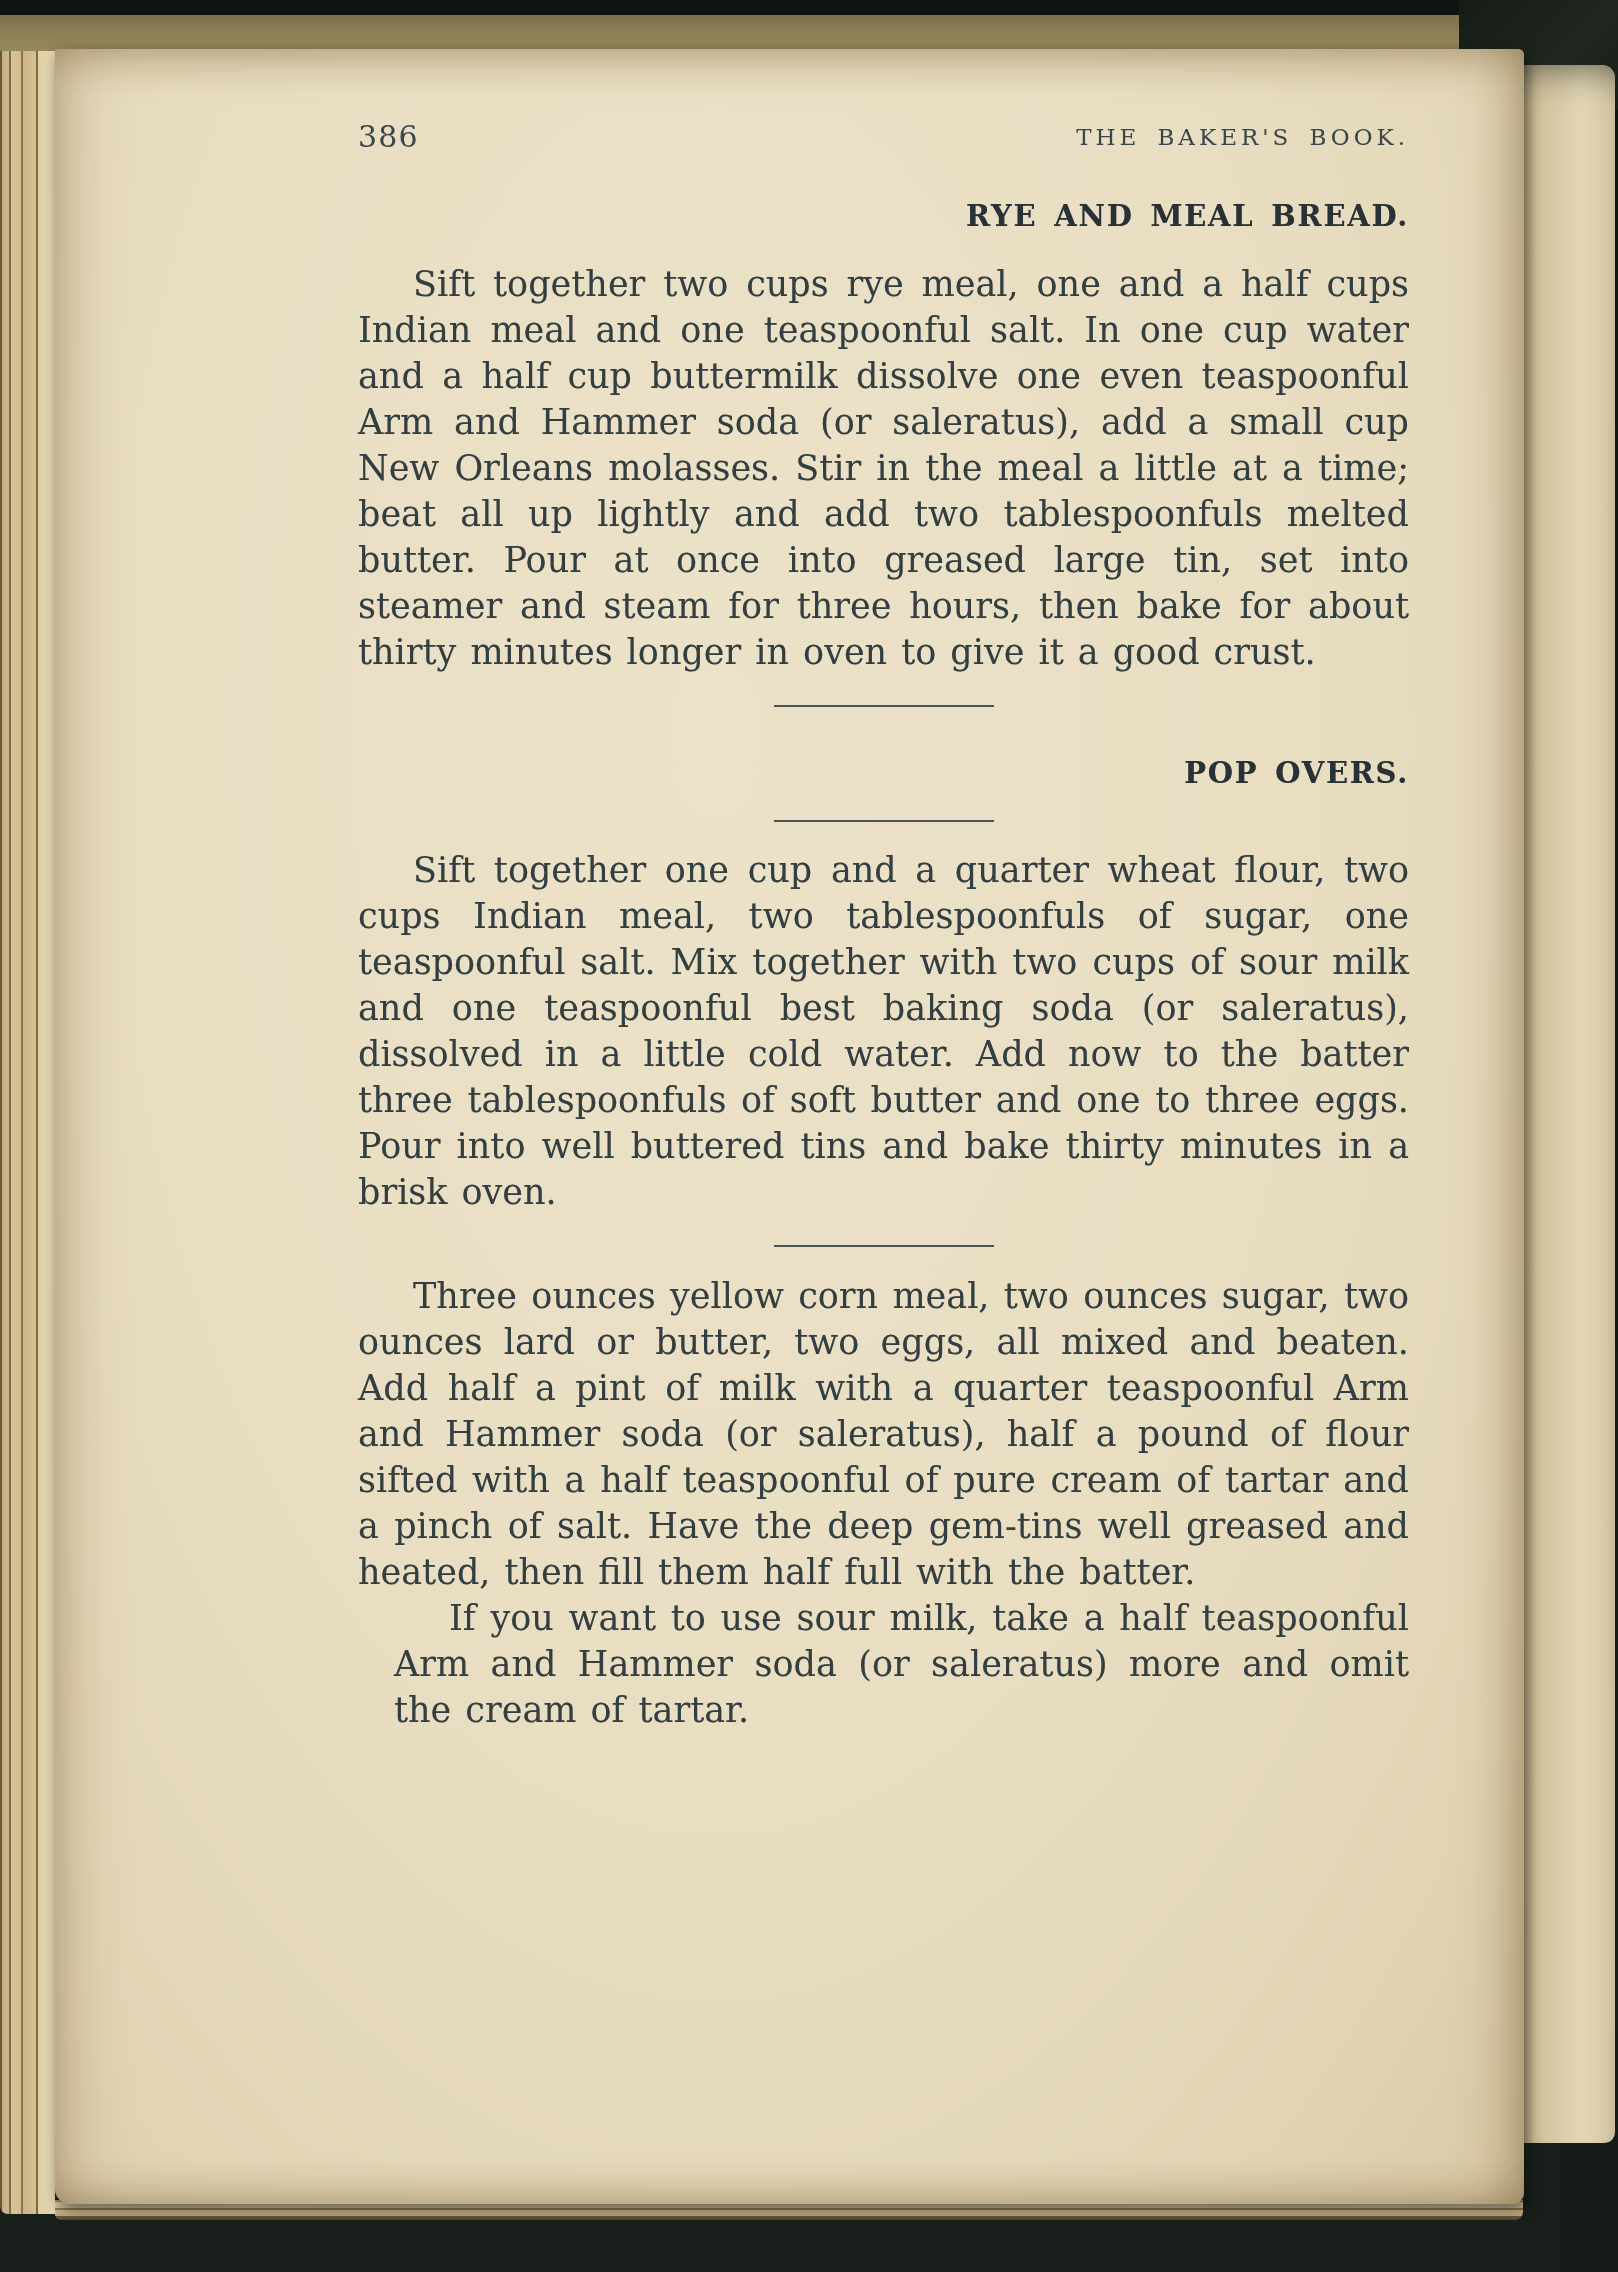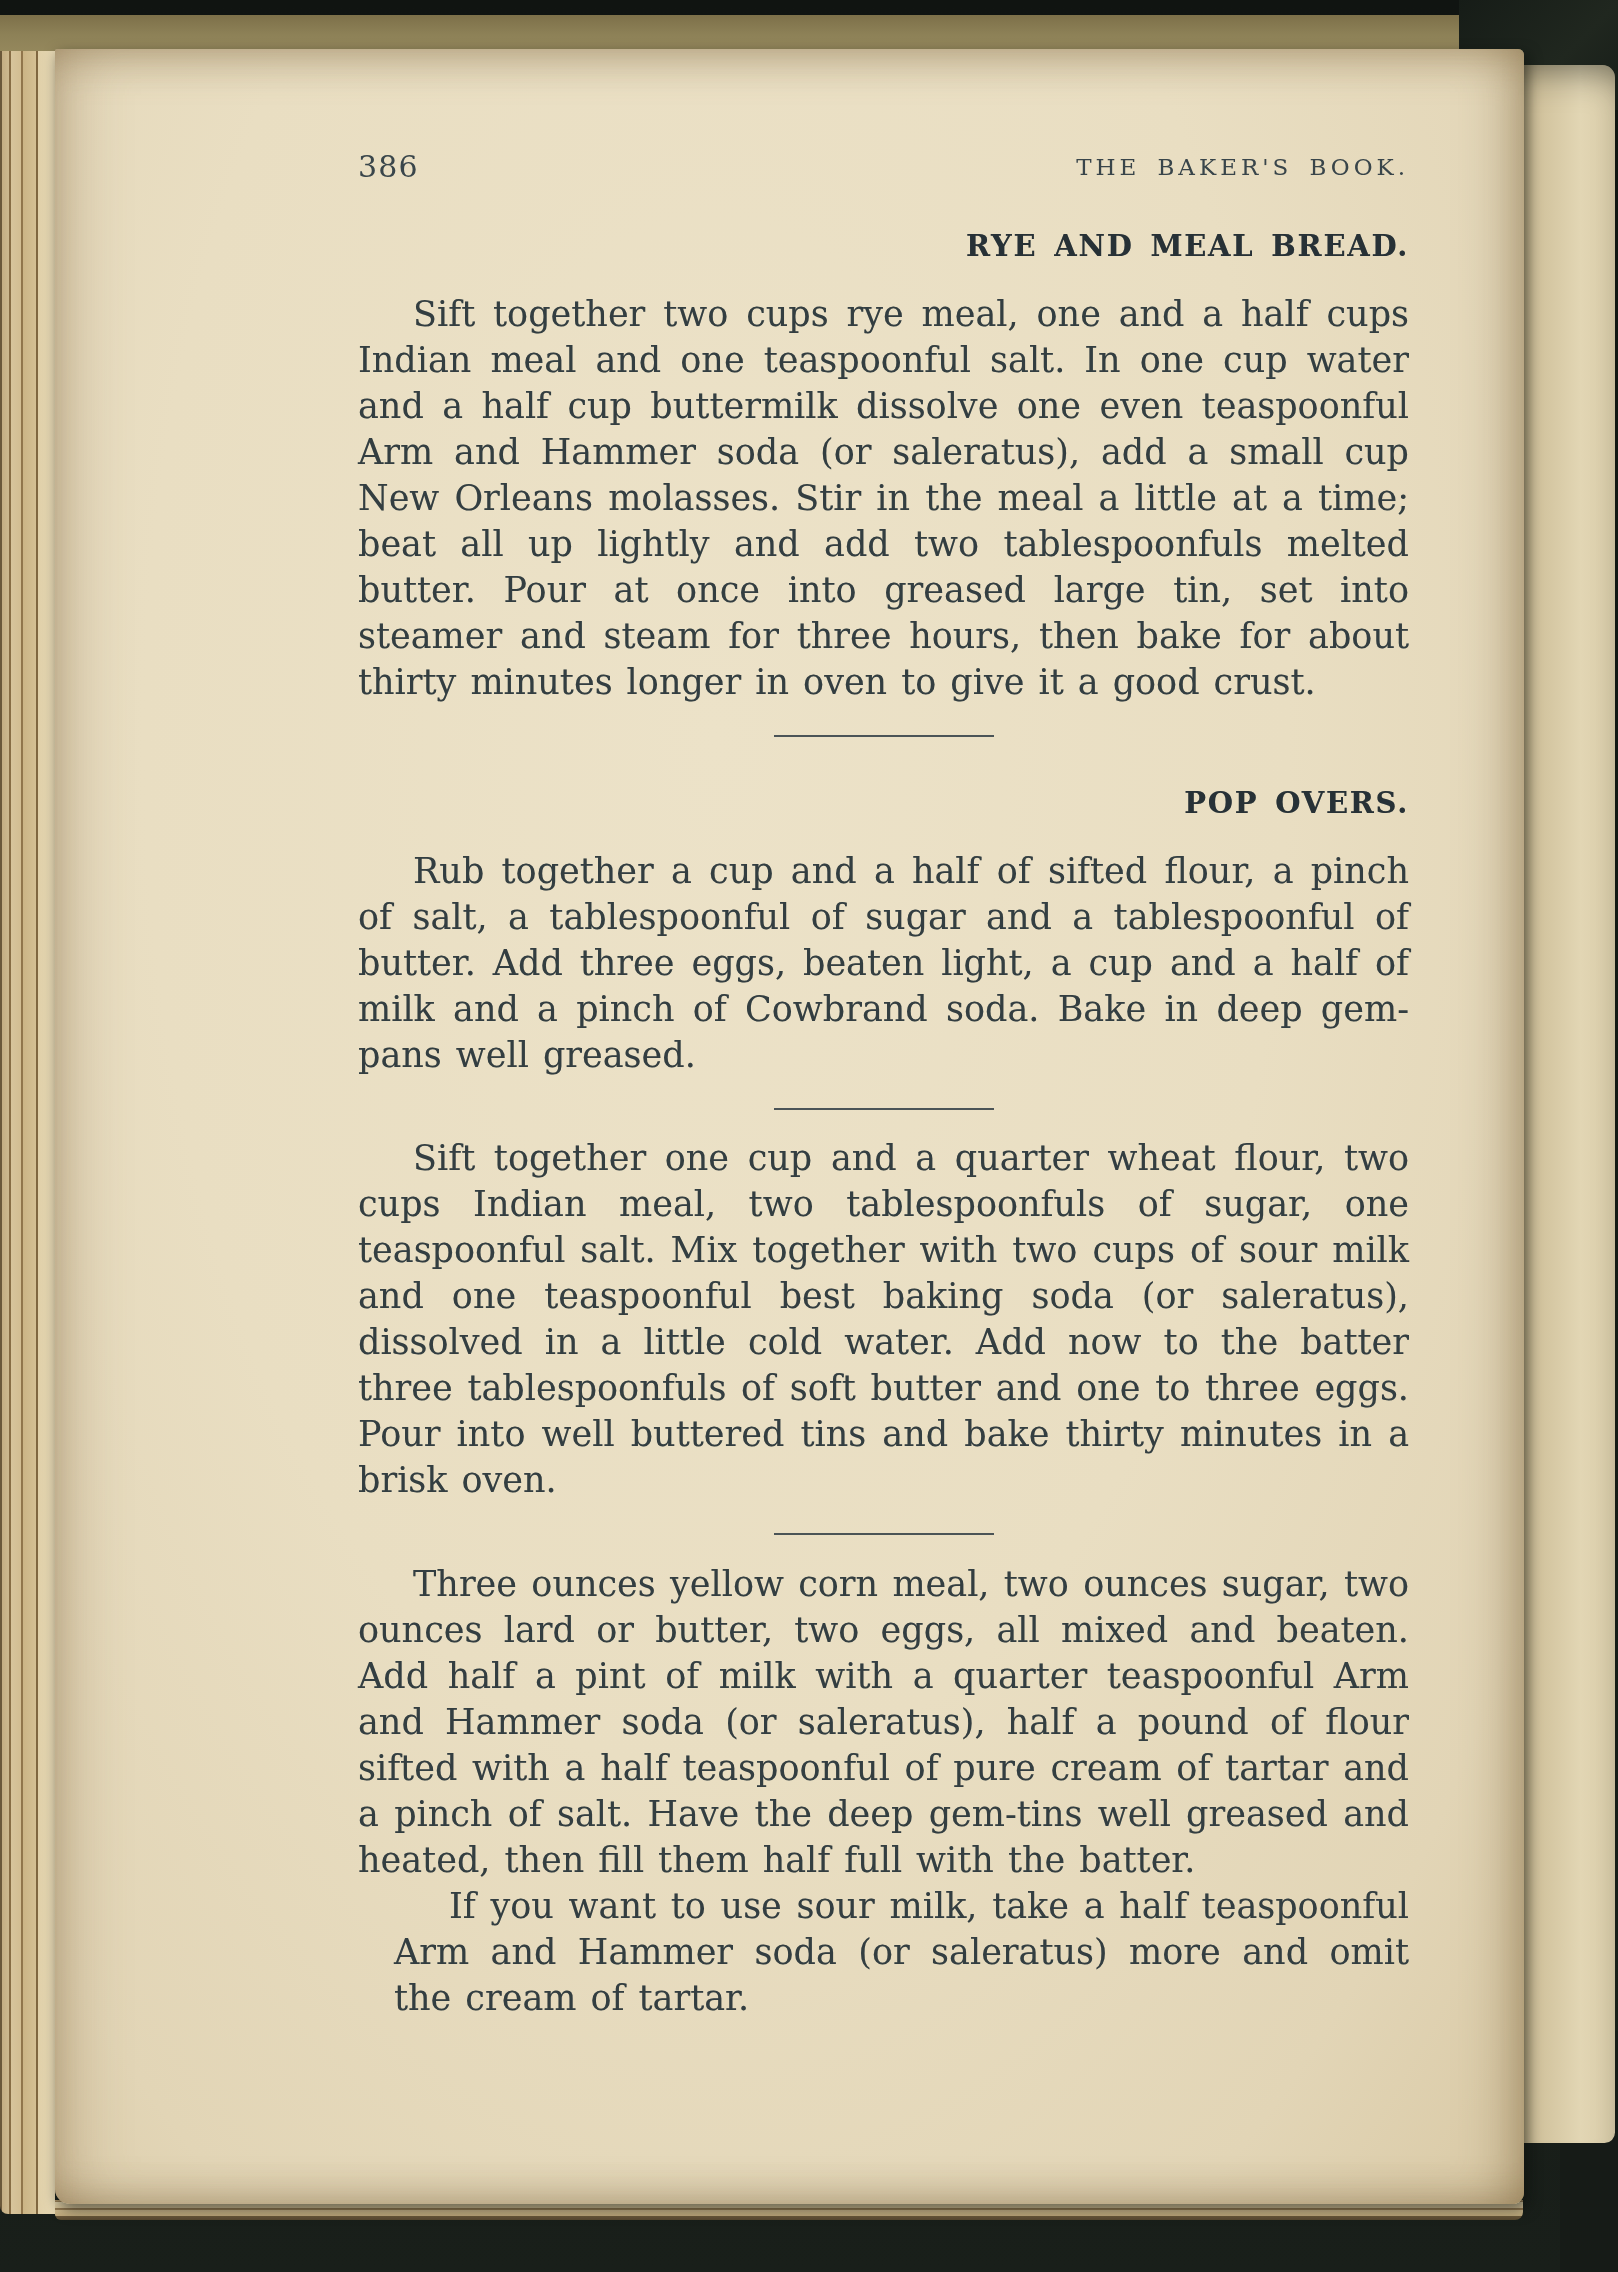--- a/index.html
+++ b/index.html
@@ -64,21 +64,21 @@
     box-shadow:
       inset 40px 0 63px -29px rgba(125, 98, 58, .38),
       inset -32px 0 52px -20px rgba(120, 95, 55, .50),
       inset 0 32px 46px -26px rgba(130, 105, 62, .40),
       inset 0 -26px 40px -23px rgba(125, 100, 60, .38),
       3.5px 5.8px 14px rgba(10, 12, 9, .55);
   }
 
   .content {
     position: absolute; left: 0; top: 0; width: 1469px; height: 2155px;
-    padding: 102px 115px 0 303px; box-sizing: border-box;
+    padding: 72px 115px 0 303px; box-sizing: border-box;
     color: #333e41;
   }
 
   .header-row { position: relative; height: 32px; }
   .page-number {
     position: absolute; left: 0; top: 0;
     font-size: 30px; line-height: 32px; color: #3a464b; letter-spacing: 1.2px;
   }
   .running-header {
     text-align: right; font-size: 23px; line-height: 32px;
@@ -129,21 +129,20 @@
 
       <div>
         <h2 class="section-title first">RYE AND MEAL BREAD.</h2>
         <p class="body-par">Sift together two cups rye meal, one and a half cups Indian meal and one teaspoonful salt.  In one cup water and a half cup buttermilk dissolve one even teaspoonful Arm and Hammer soda (or saleratus), add a small cup New Orleans molasses.  Stir in the meal a little at a time; beat all up lightly and add two tablespoonfuls melted butter.  Pour at once into greased large tin, set into steamer and steam for three hours, then bake for about thirty minutes longer in oven to give it a good crust.</p>
       </div>
 
       <hr class="divider">
 
       <div>
         <h2 class="section-title">POP OVERS.</h2>
-        <p class="body-par">Rub together a cup and a half of sifted flour, a pinch of salt, a tablespoonful of sugar and a tablespoonful of butter.  Add three eggs, beaten light, a cup and a half of milk and a pinch of Cowbrand soda.  Bake in deep gem-pans well greased.</p>
       </div>
 
       <hr class="divider">
 
       <div>
         <p class="body-par">Sift together one cup and a quarter wheat flour, two cups Indian meal, two tablespoonfuls of sugar, one teaspoonful salt.  Mix together with two cups of sour milk and one teaspoonful best baking soda (or saleratus), dissolved in a little cold water.  Add now to the batter three tablespoonfuls of soft butter and one to three eggs.  Pour into well buttered tins and bake thirty minutes in a brisk oven.</p>
       </div>
 
       <hr class="divider">
 

